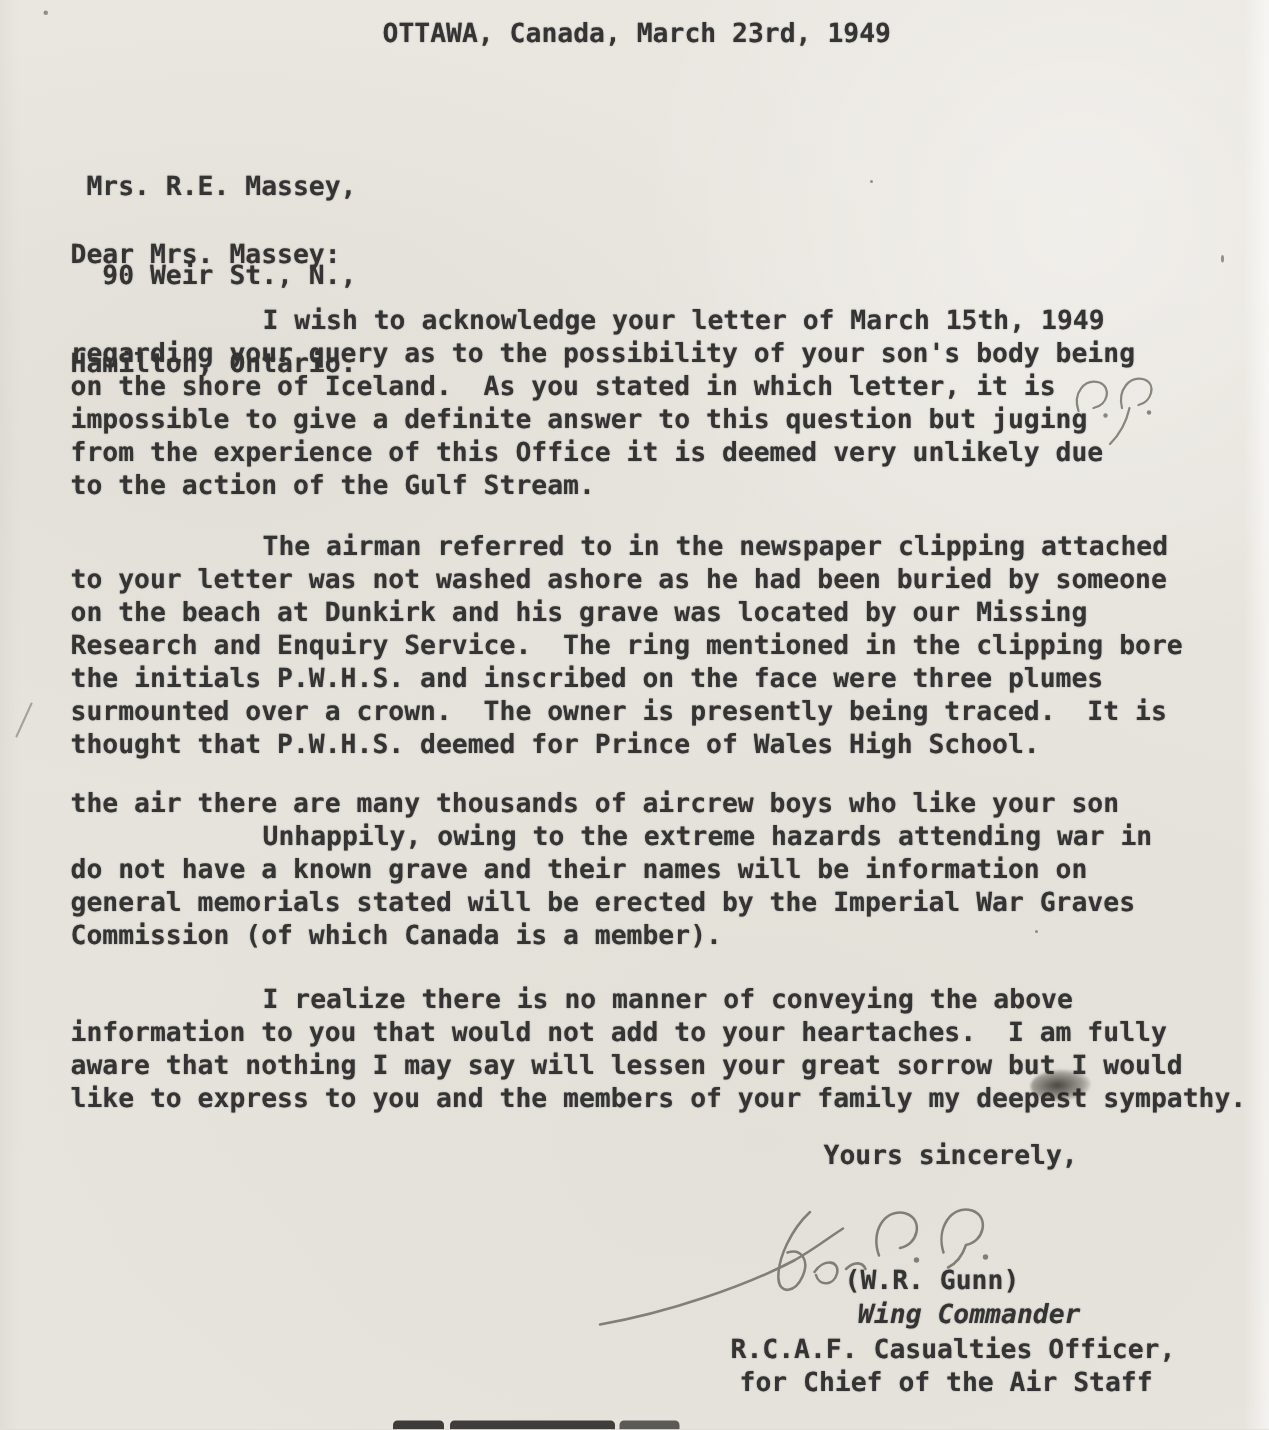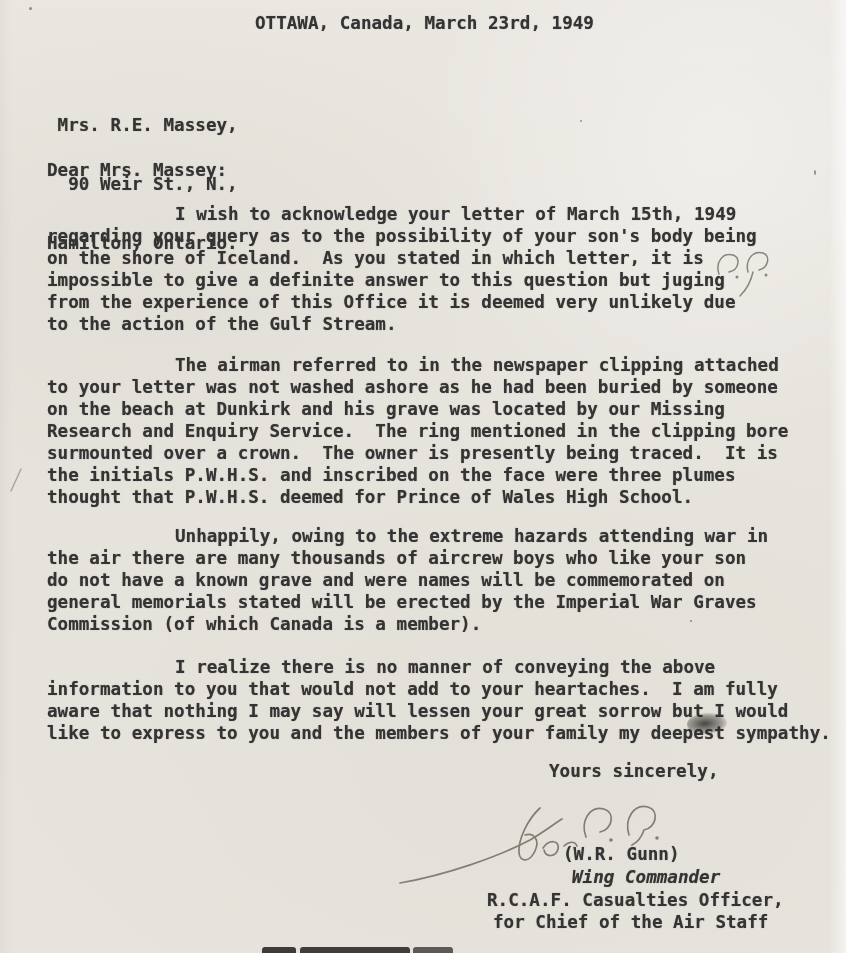--- a/index.html
+++ b/index.html
@@ -65,29 +65,29 @@
     <div class="tline typed">impossible to give a definite answer to this question but juging</div>
     <div class="tline typed">from the experience of this Office it is deemed very unlikely due</div>
     <div class="tline typed">to the action of the Gulf Stream.</div>
   </div>
 
   <div class="para" style="top:354px;">
     <div class="tline typed first">The airman referred to in the newspaper clipping attached</div>
     <div class="tline typed">to your letter was not washed ashore as he had been buried by someone</div>
     <div class="tline typed">on the beach at Dunkirk and his grave was located by our Missing</div>
     <div class="tline typed">Research and Enquiry Service.  The ring mentioned in the clipping bore</div>
+    <div class="tline typed">the initials P.W.H.S. and inscribed on the face were three plumes</div>
     <div class="tline typed">surmounted over a crown.  The owner is presently being traced.  It is</div>
-    <div class="tline typed">the initials P.W.H.S. and inscribed on the face were three plumes</div>
     <div class="tline typed">thought that P.W.H.S. deemed for Prince of Wales High School.</div>
   </div>
 
   <div class="para" style="top:525px;">
+    <div class="tline typed">the air there are many thousands of aircrew boys who like your son</div>
     <div class="tline typed first">Unhappily, owing to the extreme hazards attending war in</div>
-    <div class="tline typed">the air there are many thousands of aircrew boys who like your son</div>
-    <div class="tline typed">do not have a known grave and were names will be commemorated on</div>
+    <div class="tline typed">do not have a known grave and their names will be information on</div>
     <div class="tline typed">general memorials stated will be erected by the Imperial War Graves</div>
     <div class="tline typed">Commission (of which Canada is a member).</div>
   </div>
 
   <div class="para" style="top:656px;">
     <div class="tline typed first">I realize there is no manner of conveying the above</div>
     <div class="tline typed">information to you that would not add to your heartaches.  I am fully</div>
     <div class="tline typed">aware that nothing I may say will lessen your great sorrow but I would</div>
     <div class="tline typed">like to express to you and the members of your family my deepest sympathy.</div>
   </div>

